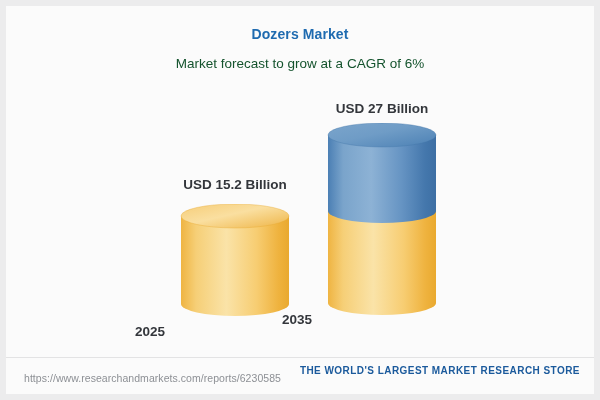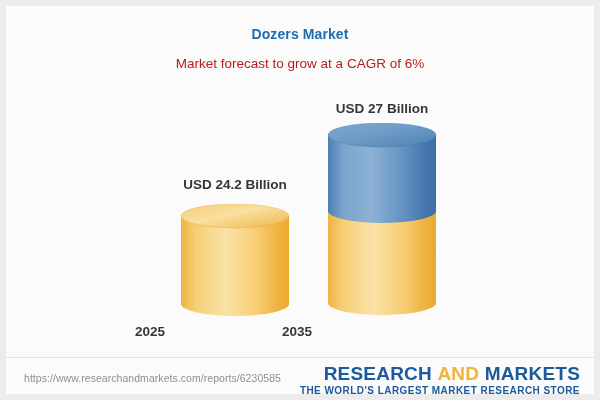--- a/index.html
+++ b/index.html
@@ -46,21 +46,21 @@
     letter-spacing: .1px;
   }
   .chart-subtitle {
     position: absolute;
     left: 0;
     top: 50px;
     width: 588px;
     text-align: center;
     font-size: 13.5px;
     font-weight: normal;
-    color: #b91c1c;
+    color: #14532d;
   }
 
   
   .plot {
     position: absolute;
     left: 0;
     top: 0;
     width: 588px;
     height: 388px;
   }
@@ -139,21 +139,21 @@
   <div class="card">
 
     <div class="chart-title">Dozers Market</div>
 
     <div class="chart-subtitle">Market forecast to grow at a CAGR of 6%</div>
 
     <div class="plot">
 
       <div class="bar-group">
 
-        <div class="value-label" style="left:129px; top:171px;">USD 24.2 Billion</div>
+        <div class="value-label" style="left:129px; top:171px;">USD 15.2 Billion</div>
 
         <div class="cyl" style="left:169px; top:198px;">
           <svg width="120" height="120" viewBox="0 0 120 120" xmlns="http://www.w3.org/2000/svg">
             <defs>
               <linearGradient id="goldBody1" x1="0" y1="0" x2="1" y2="0">
                 <stop offset="0%" stop-color="#efb442"></stop>
                 <stop offset="14%" stop-color="#f6cf77"></stop>
                 <stop offset="42%" stop-color="#fae3a8"></stop>
                 <stop offset="70%" stop-color="#f7cd72"></stop>
                 <stop offset="90%" stop-color="#efb33f"></stop>
@@ -208,28 +208,27 @@
 
             <path d="M6,88 L6,180 A54,12 0 0 0 114,180 L114,88 Z" fill="url(#goldBody2)"></path>
 
             <path d="M6,12 L6,88 A54,12 0 0 0 114,88 L114,12 Z" fill="url(#blueBody)"></path>
 
             <ellipse cx="60" cy="12" rx="54" ry="12" fill="url(#blueTop)"></ellipse>
             <ellipse cx="60" cy="12" rx="54" ry="12" fill="none" stroke="#3f72a6" stroke-width="0.7" opacity="0.5"></ellipse>
           </svg>
         </div>
 
-        <div class="cat-label" style="left:276px; top:318px;">2035</div>
+        <div class="cat-label" style="left:276px; top:306px;">2035</div>
       </div>
 
     </div>
 
     <div class="footer-rule"></div>
 
     <div class="footer-url">https://www.researchandmarkets.com/reports/6230585</div>
 
     <div class="logo">
-      <div class="logo-main"><span>RESEARCH</span><span class="logo-and">&nbsp;</span><span class="logo-and">AND</span><span>&nbsp;</span><span>MARKETS</span></div>
       <div class="logo-tag">THE WORLD'S LARGEST MARKET RESEARCH STORE</div>
     </div>
 
   </div>
 </div>
 
 </body></html>

